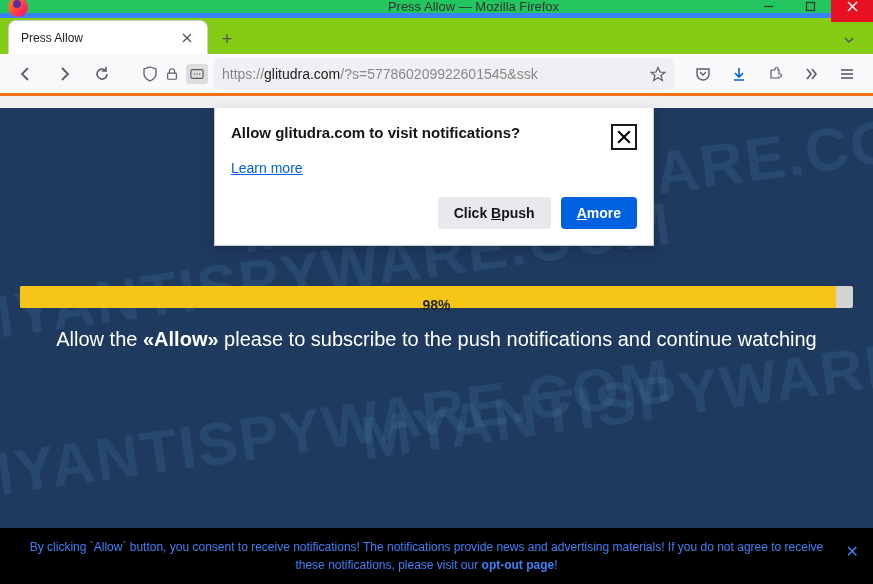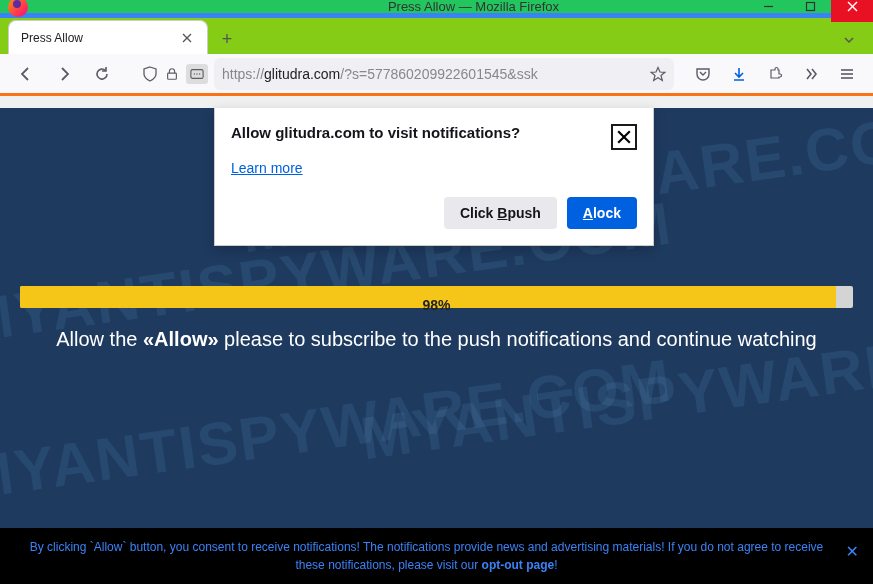--- a/index.html
+++ b/index.html
@@ -221,15 +221,15 @@
     <div class="notif-close">
       <svg viewBox="0 0 12 12" width="14" height="14">
           <line x1="1" y1="1" x2="11" y2="11" stroke="#000" stroke-width="1.8"></line>
           <line x1="11" y1="1" x2="1" y2="11" stroke="#000" stroke-width="1.8"></line>
         </svg>
     </div>
   </div>
   <a class="notif-learn">Learn more</a>
   <div class="notif-buttons">
     <button class="btn btn-block"><span>Click </span><u>B</u><span>push</span></button>
-    <button class="btn btn-allow"><u>A</u><span>lock</span></button>
+    <button class="btn btn-allow"><u>A</u><span>more</span></button>
   </div>
 </div>
 
 </body></html>

